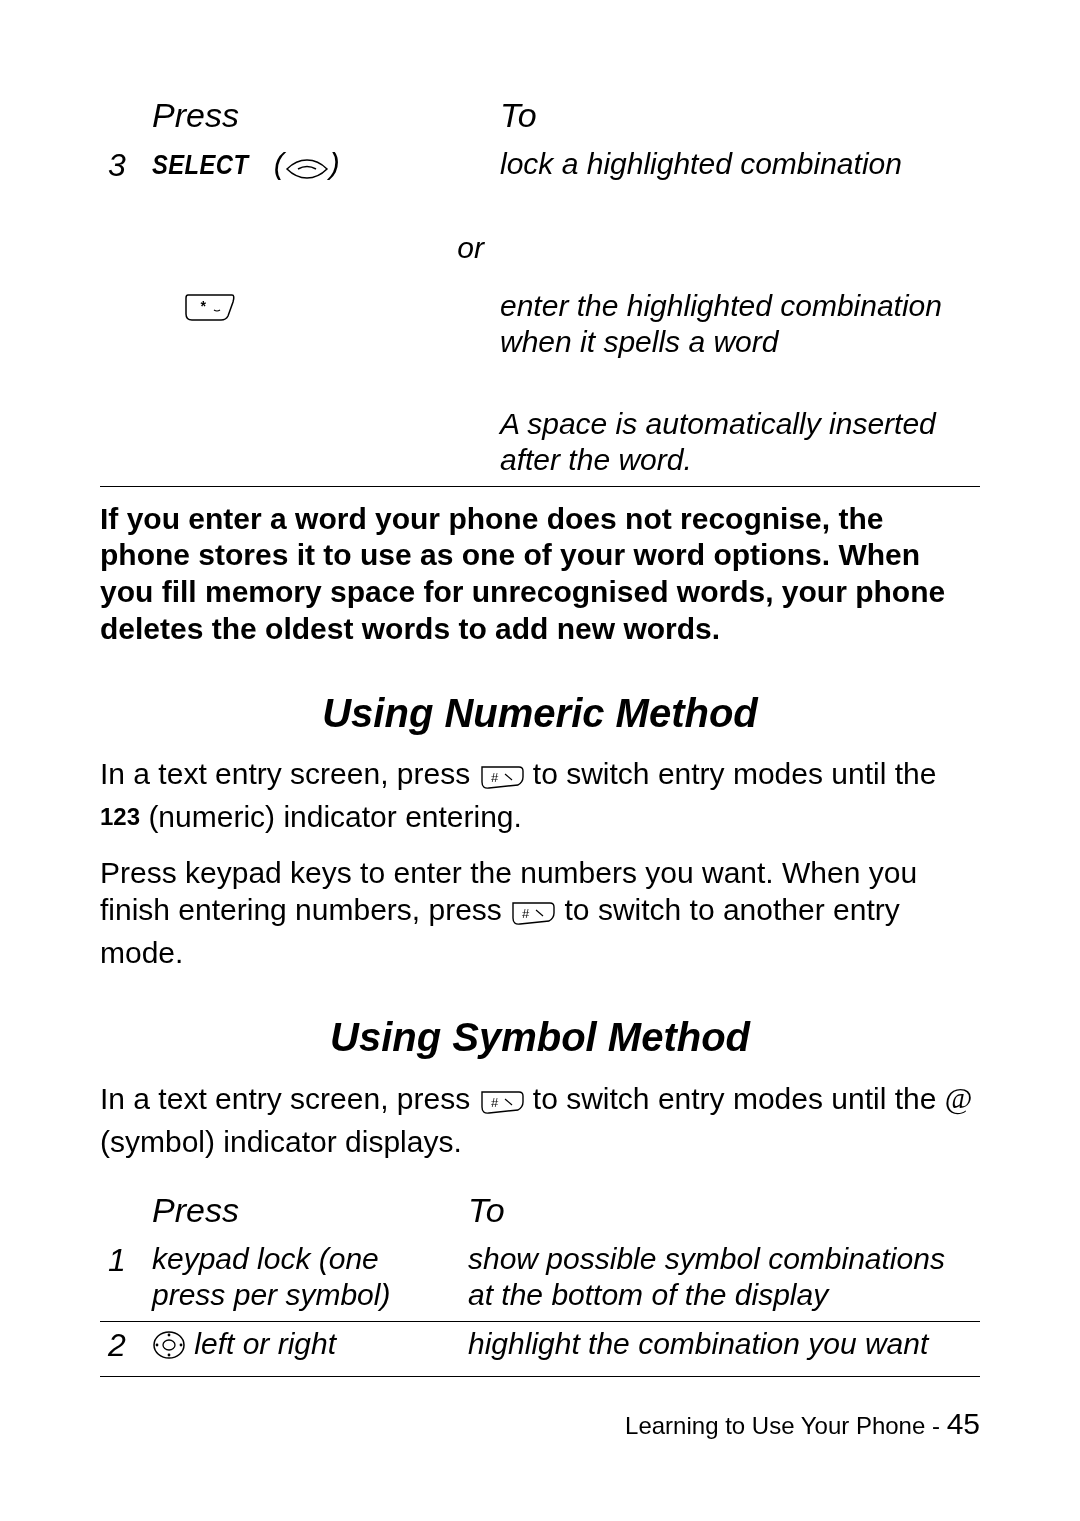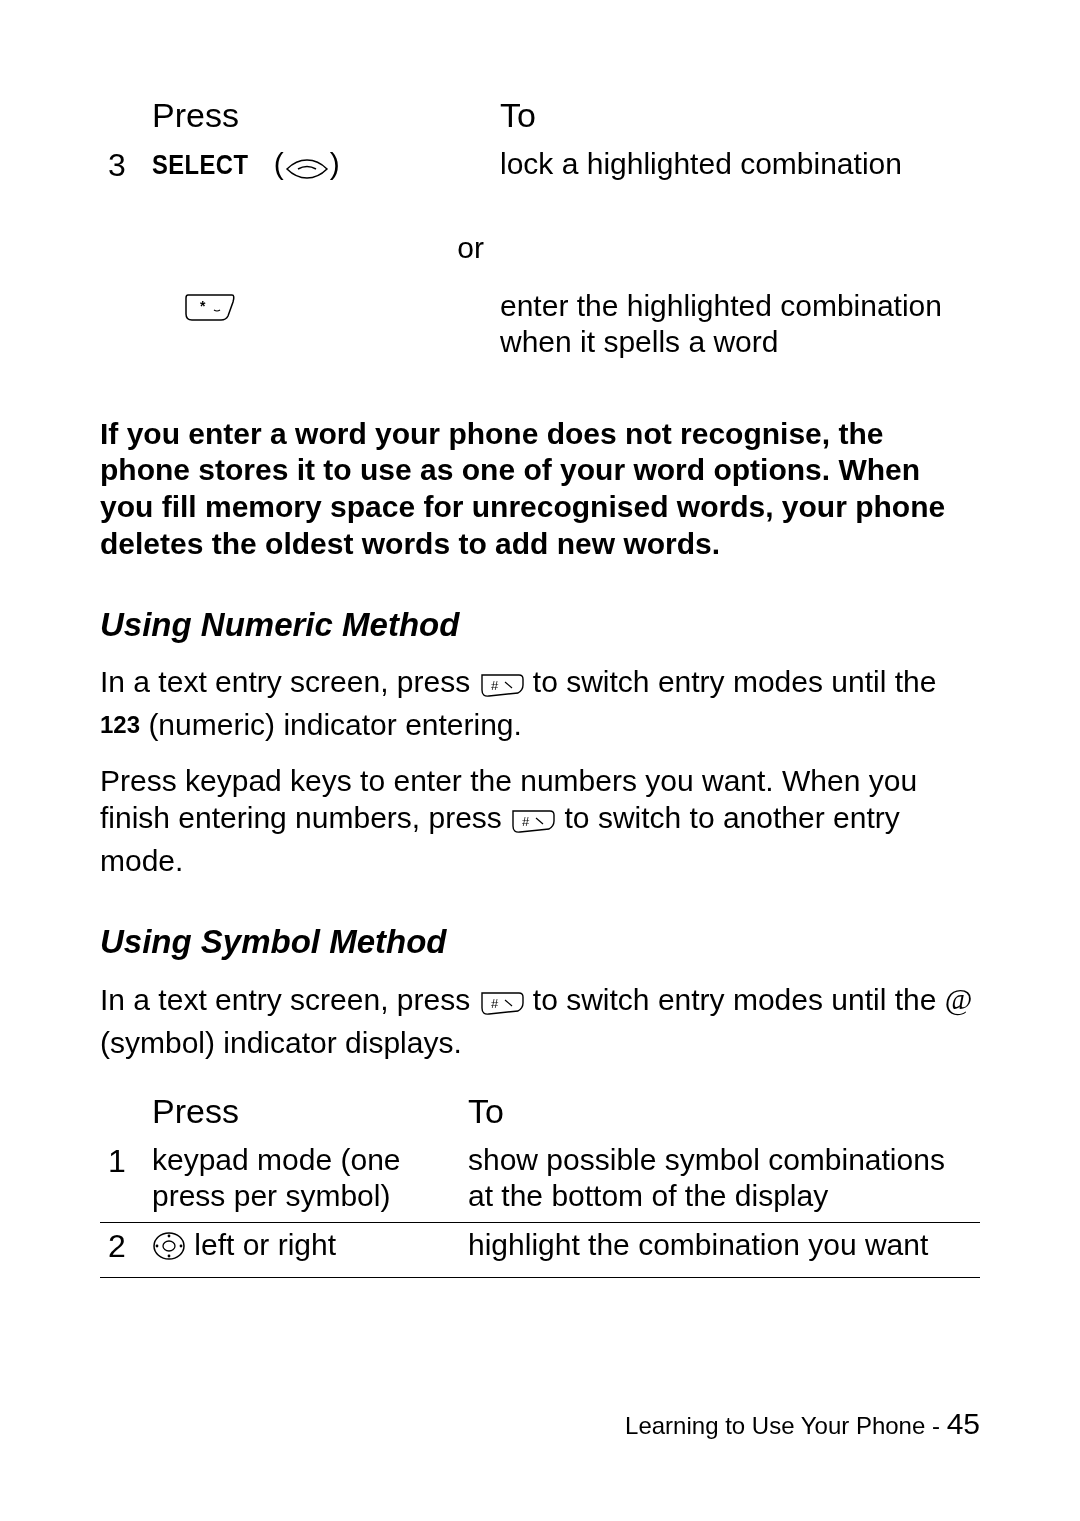--- a/index.html
+++ b/index.html
@@ -16,20 +16,21 @@
     padding: 95px 100px 60px 100px;
     position: relative;
   }
 
   
   .instr-table {
     width: 100%;
     border-collapse: collapse;
     font-size: 30px;
     line-height: 1.2;
+    font-style: italic;
   }
   .instr-table th {
     font-weight: normal;
     font-size: 34px;
     text-align: left;
     padding: 0 8px 6px 8px;
     vertical-align: top;
   }
   .instr-table td {
     padding: 4px 8px 12px 8px;
@@ -76,22 +77,23 @@
     font-size: 30px;
     line-height: 1.22;
     margin: 20px 0 0 0;
   }
   p.body.first-after-table { margin-top: 14px; font-weight: bold; }
 
   h2.ital {
     font-family: Arial, Helvetica, sans-serif;
     font-weight: bold;
     font-style: italic;
-    font-size: 33px;
+    font-size: 40px;
     margin: 44px 0 10px 0;
+    text-align: center;
   }
 
   .inline-icon {
     display: inline-block;
     vertical-align: -6px;
   }
   .indicator-123 {
     font-family: Liberation Sans, sans-serif;
     font-weight: bold;
     font-size: 24px;
@@ -164,20 +166,25 @@
           </svg>
         </span>
       </td>
       <td>enter the highlighted combination when it spells a word</td>
     </tr>
 
     <tr>
           <td colspan="3" class="gap"></td>
         </tr>
 
+    <tr class="rule">
+      <td></td>
+      <td></td>
+      <td>A space is automatically inserted after the word.</td>
+    </tr>
   </tbody>
     </table>
 
   <p class="body first-after-table">If you enter a word your phone does not recognise, the phone stores it to use as one of your word options. When you fill memory space for unrecognised words, your phone deletes the oldest words to add new words.</p>
 
   <h2 class="ital">Using Numeric Method</h2>
 
   <p class="body">
     <span>In a text entry screen, press </span><span class="inline-icon">
       <svg width="46" height="26" viewBox="0 0 46 26">
@@ -213,21 +220,21 @@
   <table class="instr-table" style="margin-top:30px;">
     <tbody>
         <tr>
       <th class="num"></th>
       <th class="press-col">Press</th>
       <th>To</th>
     </tr>
 
     <tr class="rule">
       <td class="num">1</td>
-      <td class="press-col">keypad mode (one press per symbol)</td>
+      <td class="press-col">keypad lock (one press per symbol)</td>
       <td>show possible symbol combinations at the bottom of the display</td>
     </tr>
 
     <tr class="rule">
       <td class="num">2</td>
       <td class="press-col">
         <span class="inline-icon">
           <svg width="34" height="30" viewBox="0 0 34 30">
             <ellipse cx="17" cy="15" rx="15" ry="13" fill="none" stroke="#000" stroke-width="1.5"></ellipse>
             <ellipse cx="17" cy="15" rx="6" ry="5" fill="none" stroke="#000" stroke-width="1.3"></ellipse>

